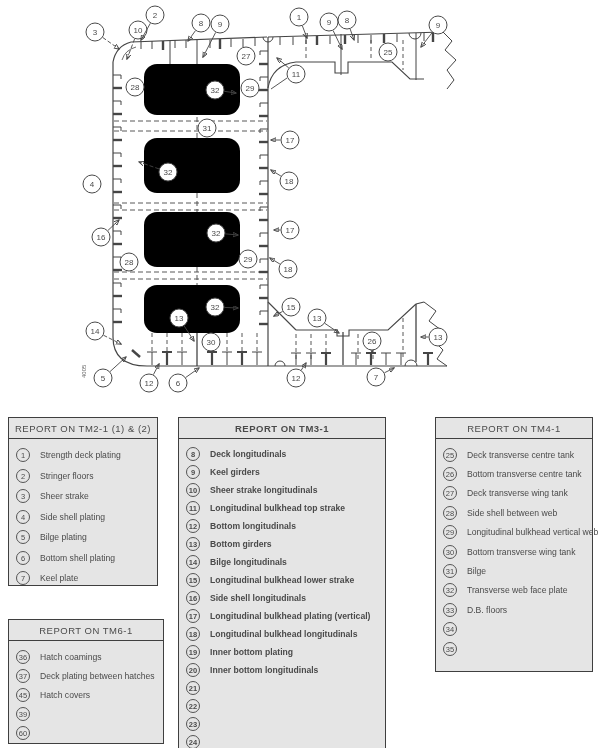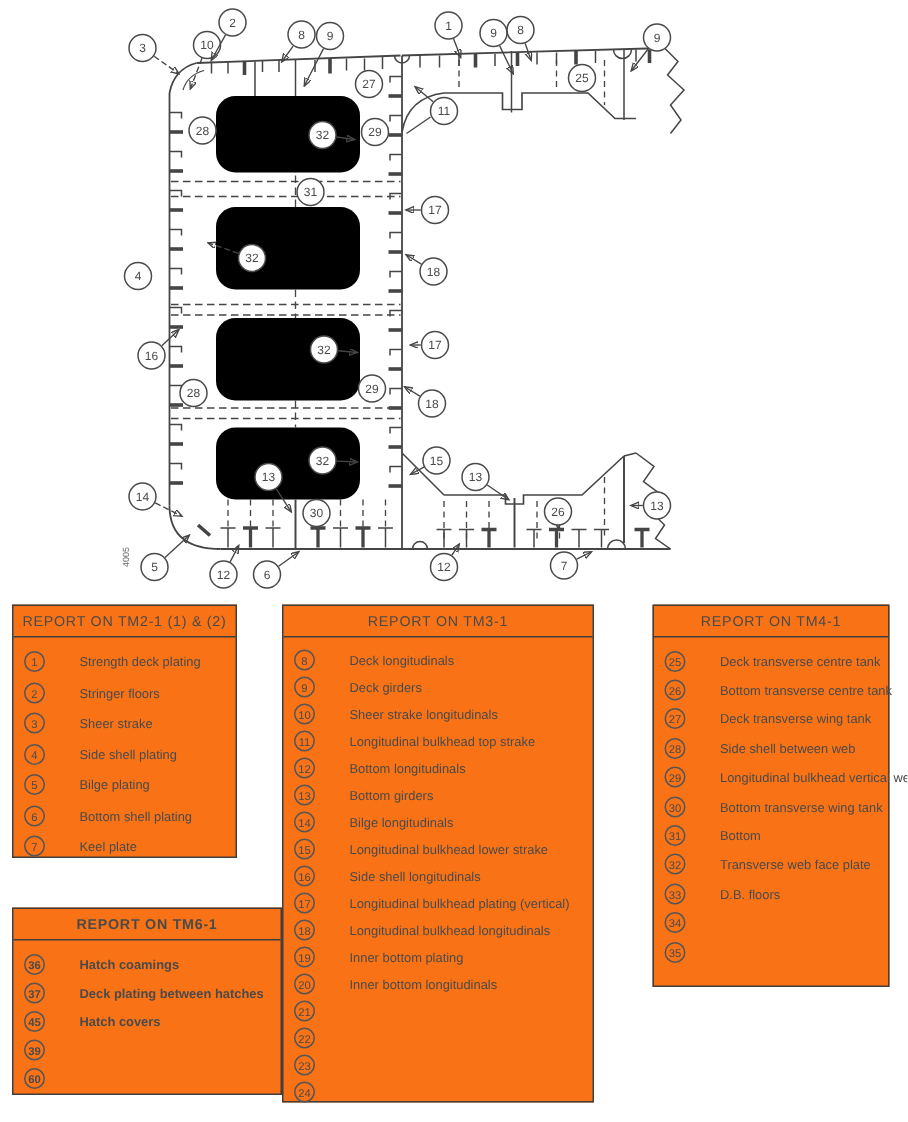--- a/index.html
+++ b/index.html
@@ -1,26 +1,26 @@
 <!DOCTYPE html>
 <html><head>
 <meta charset="utf-8">
 <style>
   html,body{margin:0;padding:0;background:#ffffff;}
   .page{position:relative;width:605px;height:748px;background:#fff;overflow:hidden;
         font-family:"Liberation Sans",sans-serif;color:#4a4a4a;}
   svg{position:absolute;left:0;top:0;}
-  .legend{position:absolute;border:1.5px solid #3f3f3f;background:#f97316;box-sizing:border-box;}
+  .legend{position:absolute;border:1.5px solid #3f3f3f;background:#e5e5e5;box-sizing:border-box;margin-top:14px;}
   .legend-title{text-align:center;font-size:9.5px;letter-spacing:0.5px;color:#4a4a4a;
         padding:5px 2px 4px 2px;border-bottom:1.8px solid #3f3f3f;white-space:nowrap;overflow:hidden;}
   .legend-items{padding:6px 6px 0 7px;}
   .row{display:flex;align-items:center;}
   .num{flex:0 0 14px;height:14px;width:14px;border:1px solid #555;border-radius:50%;
        font-size:7.5px;line-height:14px;text-align:center;color:#4a4a4a;box-sizing:border-box;}
-  .lbl{font-size:8.6px;color:#4a4a4a;padding-left:23px;white-space:nowrap;}
+  .lbl{font-size:8.6px;color:#4a4a4a;padding-left:10px;white-space:nowrap;}
   .rh20 .row{height:20.5px;}
   .rh18 .row{height:18px;}
   .rh19 .row{height:19.4px;}
   .rh19b .row{height:19.2px;}
   line,path,polyline{stroke:#454545;fill:none;}
 </style>
 </head>
 <body>
 
 <div class="page">
@@ -438,30 +438,30 @@
           <span class="num">6</span>
           <span class="lbl">Bottom shell plating</span>
         </div>
         <div class="row">
           <span class="num">7</span>
           <span class="lbl">Keel plate</span>
         </div>
       </div>
 </div>
 
-<div class="legend rh18" style="left:188px;top:403px;width:208px;height:332px;">
+<div class="legend rh18" style="left:178px;top:403px;width:208px;height:332px;font-weight:bold;">
   <div class="legend-title">REPORT ON TM3-1</div>
   <div class="legend-items">
         <div class="row">
           <span class="num">8</span>
           <span class="lbl">Deck longitudinals</span>
         </div>
         <div class="row">
           <span class="num">9</span>
-          <span class="lbl">Deck girders</span>
+          <span class="lbl">Keel girders</span>
         </div>
         <div class="row">
           <span class="num">10</span>
           <span class="lbl">Sheer strake longitudinals</span>
         </div>
         <div class="row">
           <span class="num">11</span>
           <span class="lbl">Longitudinal bulkhead top strake</span>
         </div>
         <div class="row">
@@ -541,42 +541,42 @@
         <div class="row">
           <span class="num">29</span>
           <span class="lbl">Longitudinal bulkhead vertical web</span>
         </div>
         <div class="row">
           <span class="num">30</span>
           <span class="lbl">Bottom transverse wing tank</span>
         </div>
         <div class="row">
           <span class="num">31</span>
-          <span class="lbl">Bottom</span>
+          <span class="lbl">Bilge</span>
         </div>
         <div class="row">
           <span class="num">32</span>
           <span class="lbl">Transverse web face plate</span>
         </div>
         <div class="row">
           <span class="num">33</span>
           <span class="lbl">D.B. floors</span>
         </div>
         <div class="row">
           <span class="num">34</span>
           <span class="lbl"></span>
         </div>
         <div class="row">
           <span class="num">35</span>
           <span class="lbl"></span>
         </div>
       </div>
 </div>
 
-<div class="legend rh19b" style="left:8px;top:605px;width:180px;height:125px;font-weight:bold;">
+<div class="legend rh19b" style="left:8px;top:605px;width:156px;height:125px;">
   <div class="legend-title">REPORT ON TM6-1</div>
   <div class="legend-items">
         <div class="row">
           <span class="num">36</span>
           <span class="lbl">Hatch coamings</span>
         </div>
         <div class="row">
           <span class="num">37</span>
           <span class="lbl">Deck plating between hatches</span>
         </div>

